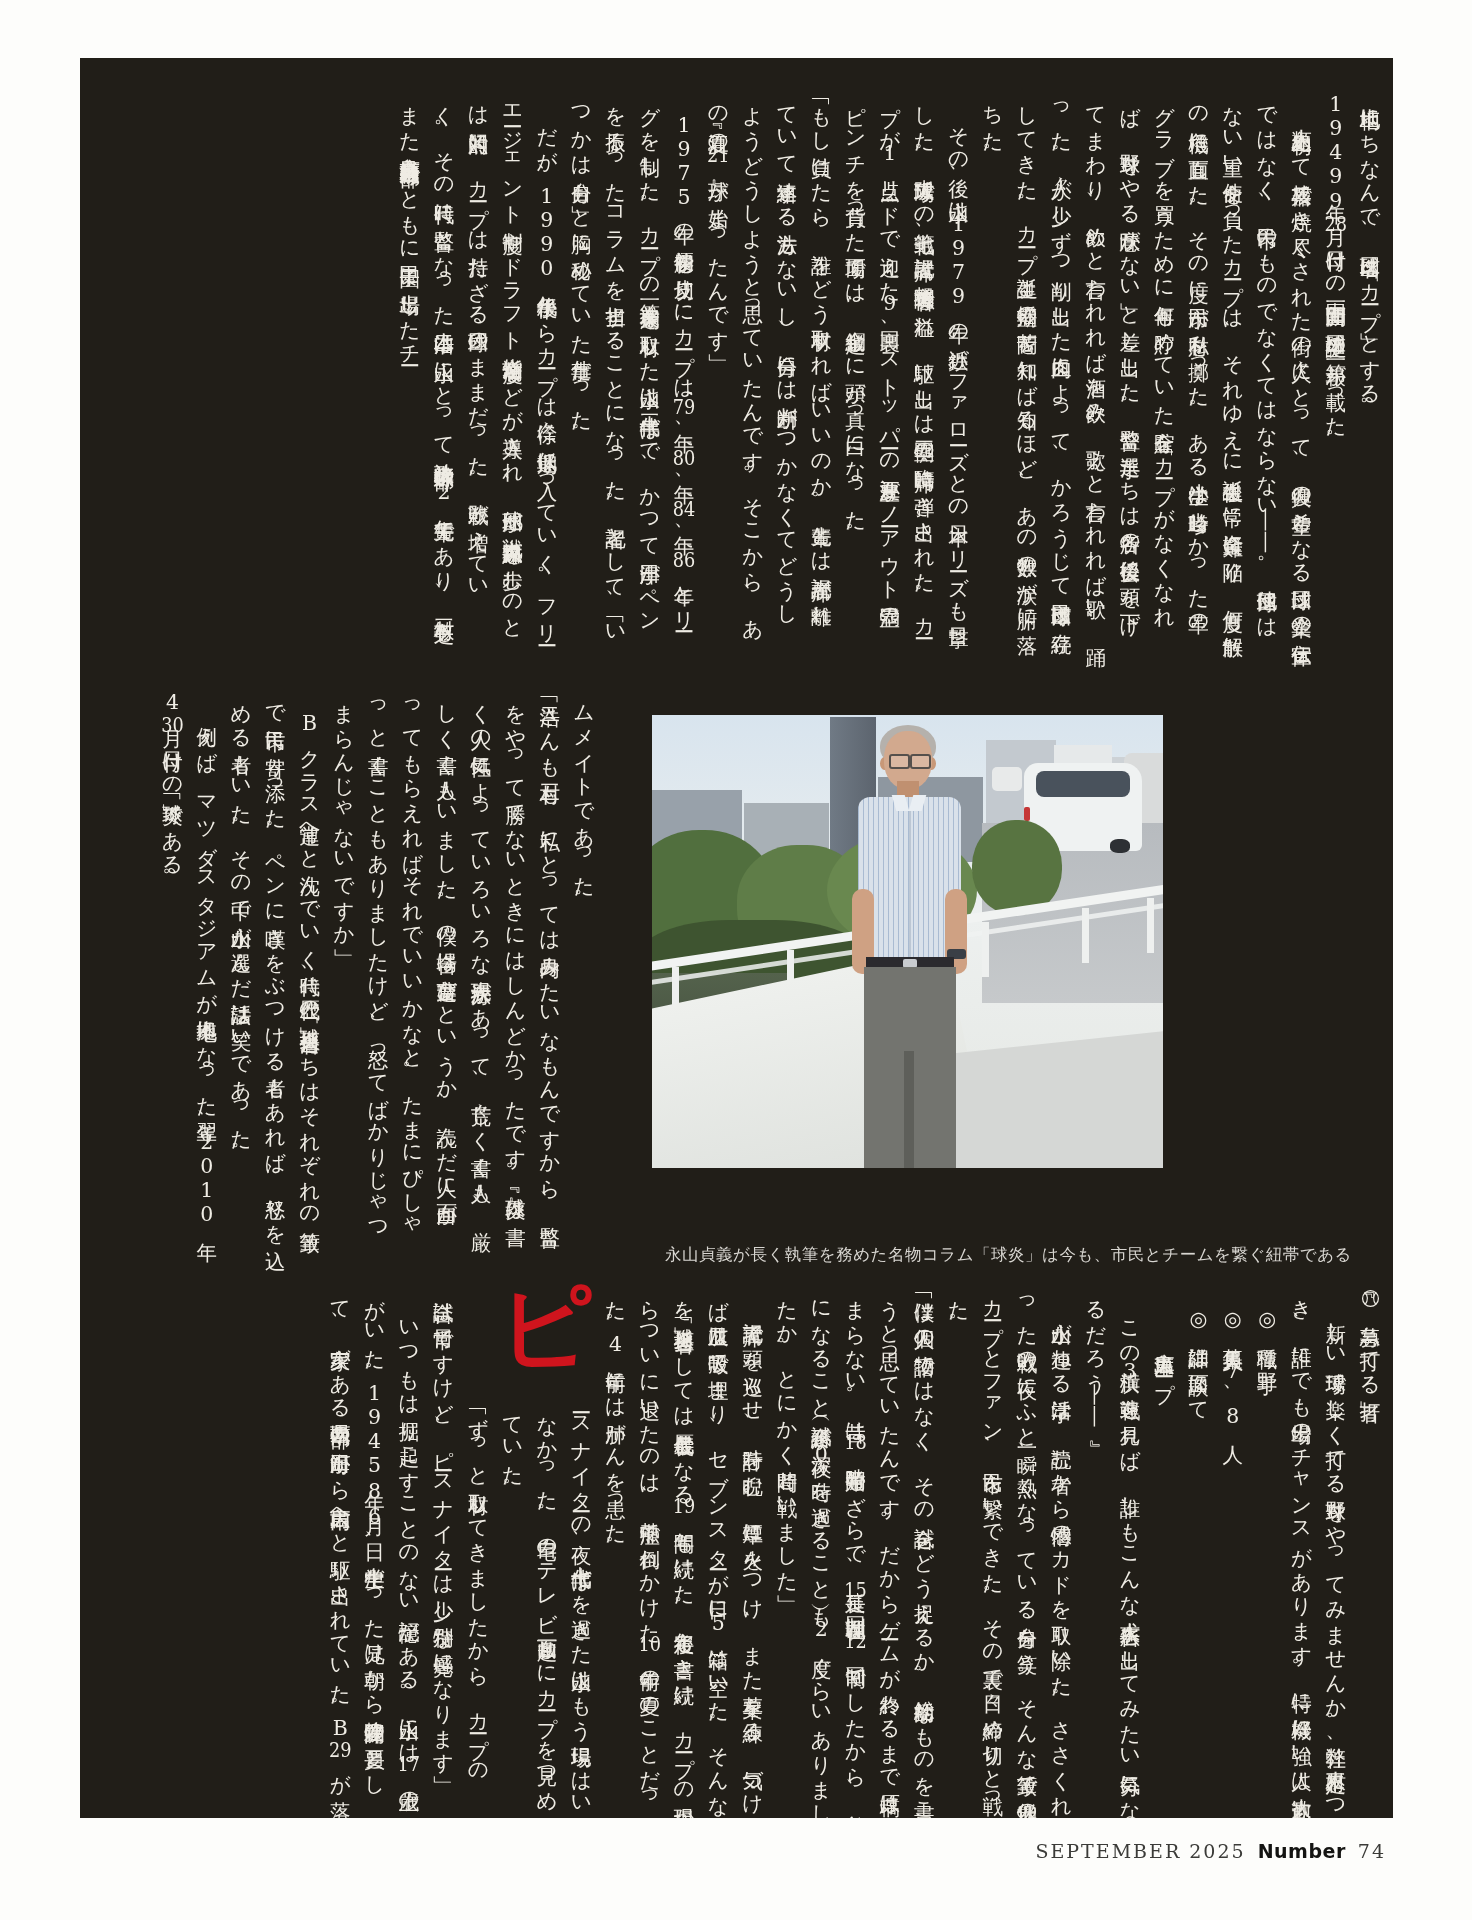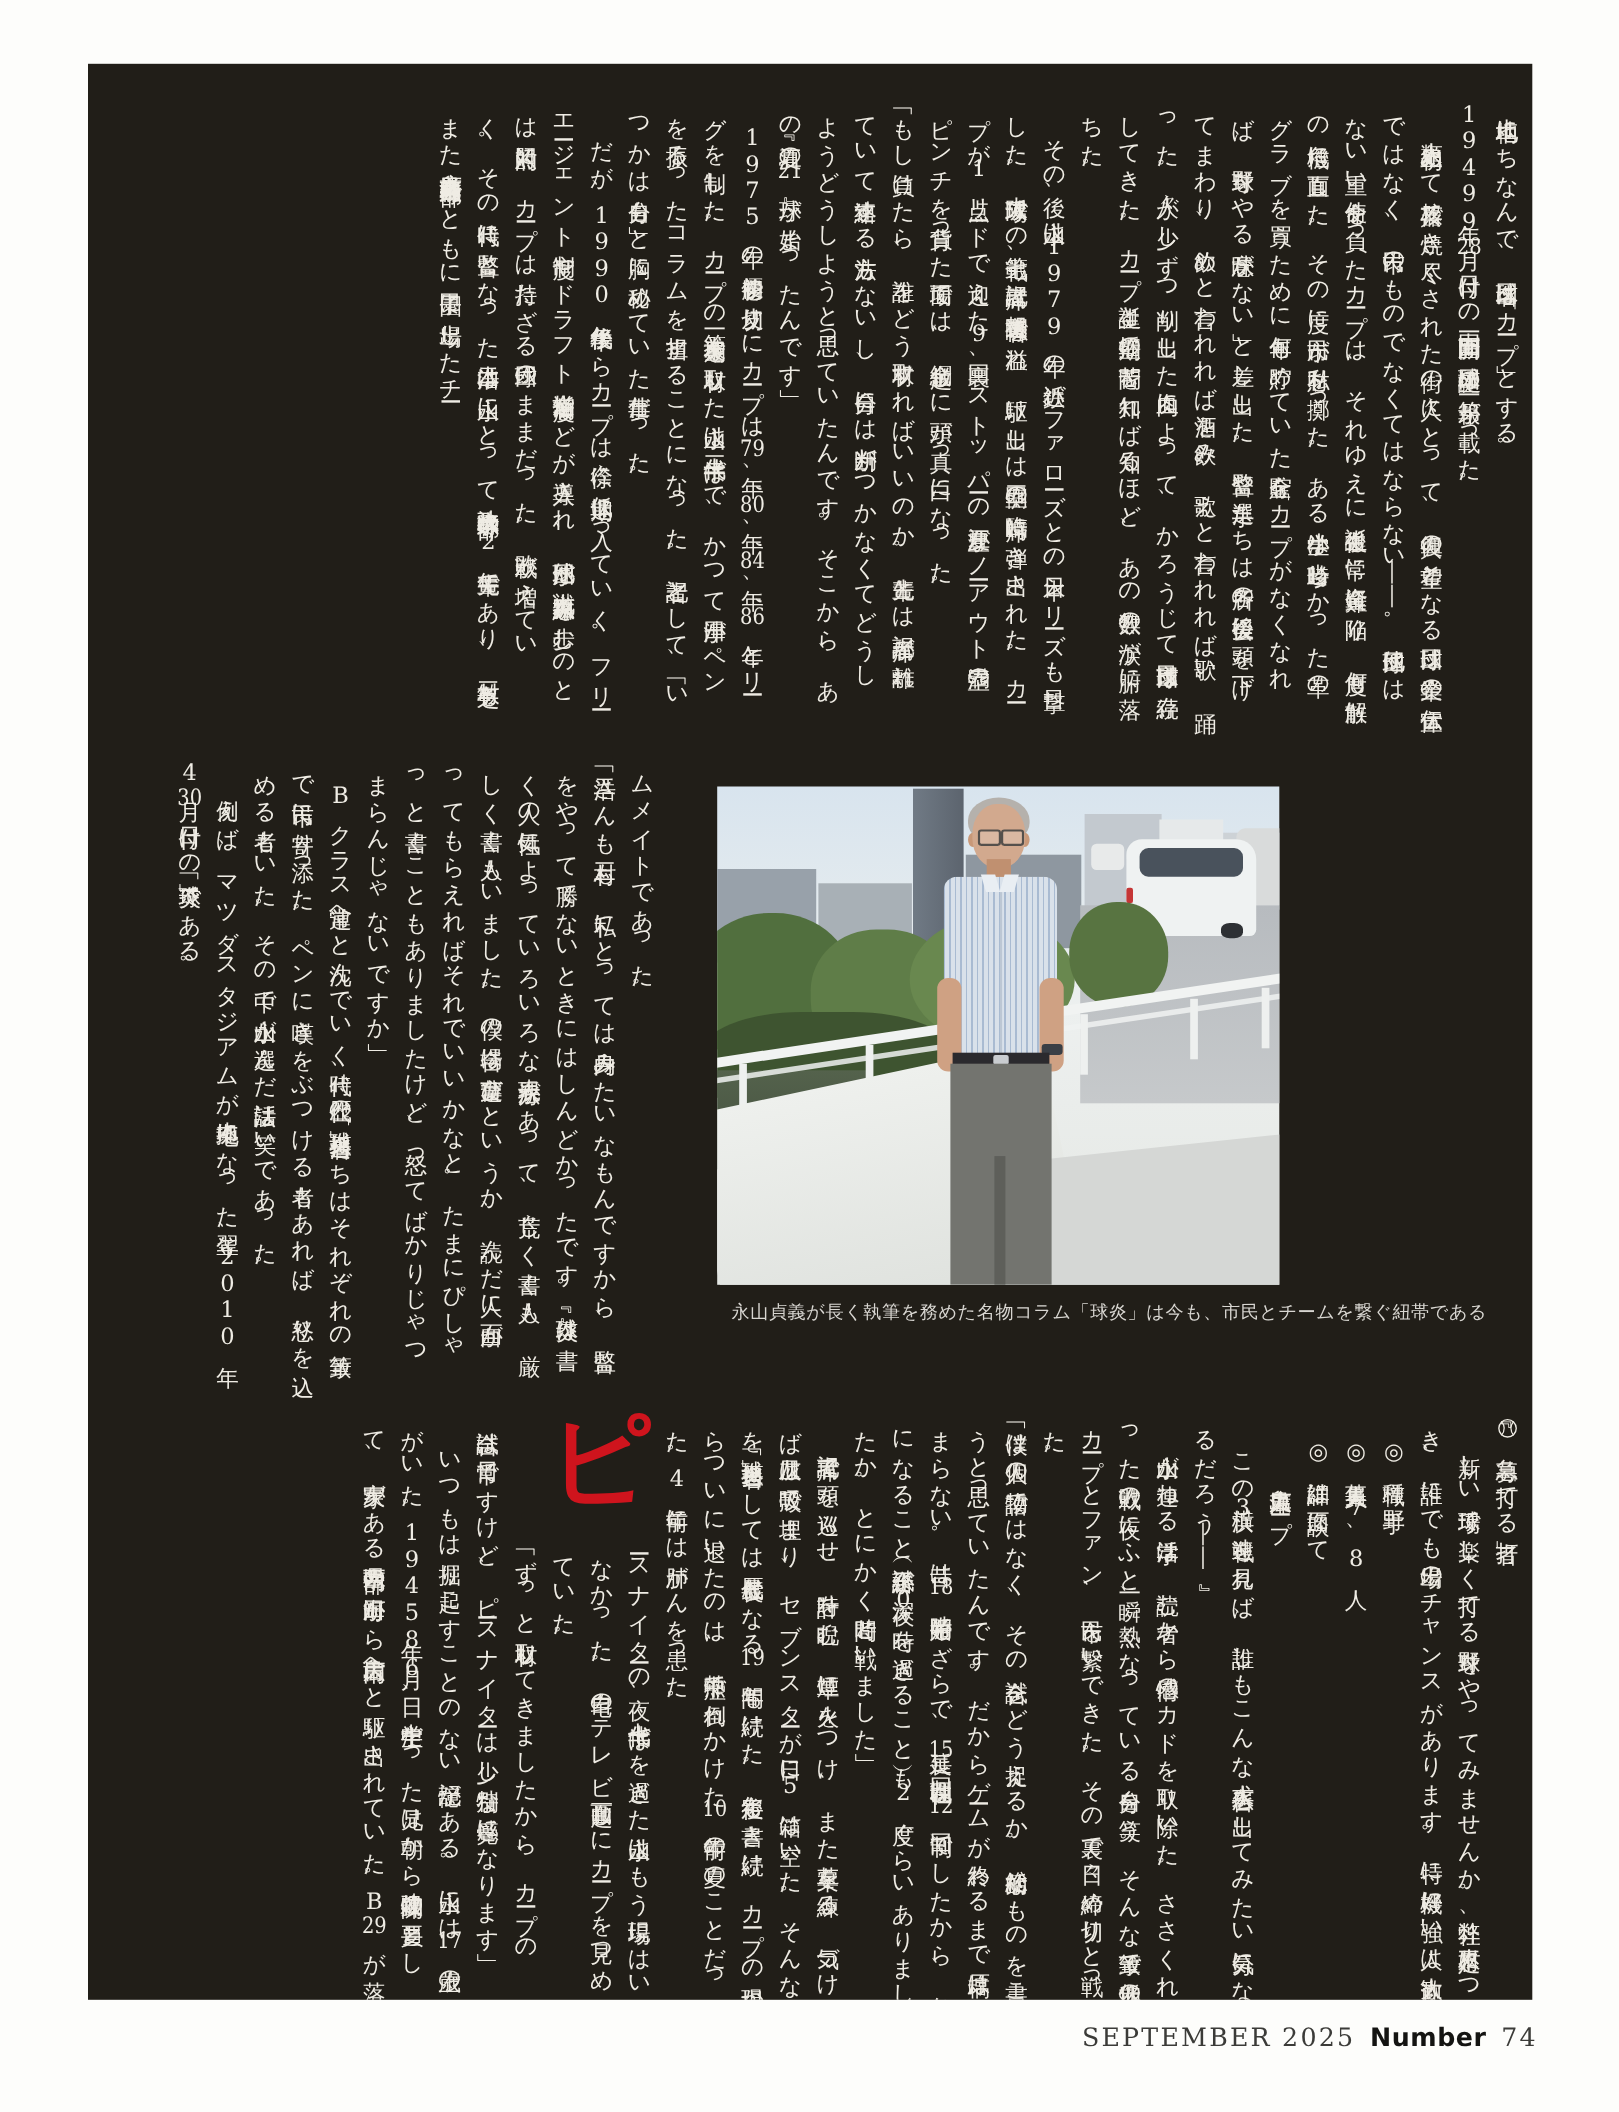--- a/index.html
+++ b/index.html
@@ -47,28 +47,28 @@
     font-family:"DejaVu Serif",serif;
   }
   
   .photo{
     position:absolute;left:572px;top:657px;width:511px;height:453px;
     background:linear-gradient(180deg,#d8e4ee 0%,#edf0ef 45%,#e4e7e3 100%);
     overflow:hidden;margin:0;
   }
   .photo div{position:absolute;}
   .caption{
-    position:absolute;left:585px;top:1124px;
+    position:absolute;left:585px;top:1186px;
     font-family:"DejaVu Sans","Liberation Sans",sans-serif;
     font-size:16.5px;color:#d8d6d1;letter-spacing:0.5px;white-space:nowrap;
   }
   
   .footer{
-    position:absolute;top:1840px;right:74px;
-    font-size:23px;color:#3b3b38;letter-spacing:2px;
+    position:absolute;top:1840px;right:86px;
+    font-size:19px;color:#3b3b38;letter-spacing:2px;
   }
   .footer .brand{
     font-family:"DejaVu Sans","Liberation Sans",sans-serif;
     font-weight:bold;color:#141412;letter-spacing:0.5px;margin:0 4px;
   }
 </style>
 </head>
 <body>
 
 <div class="black">

